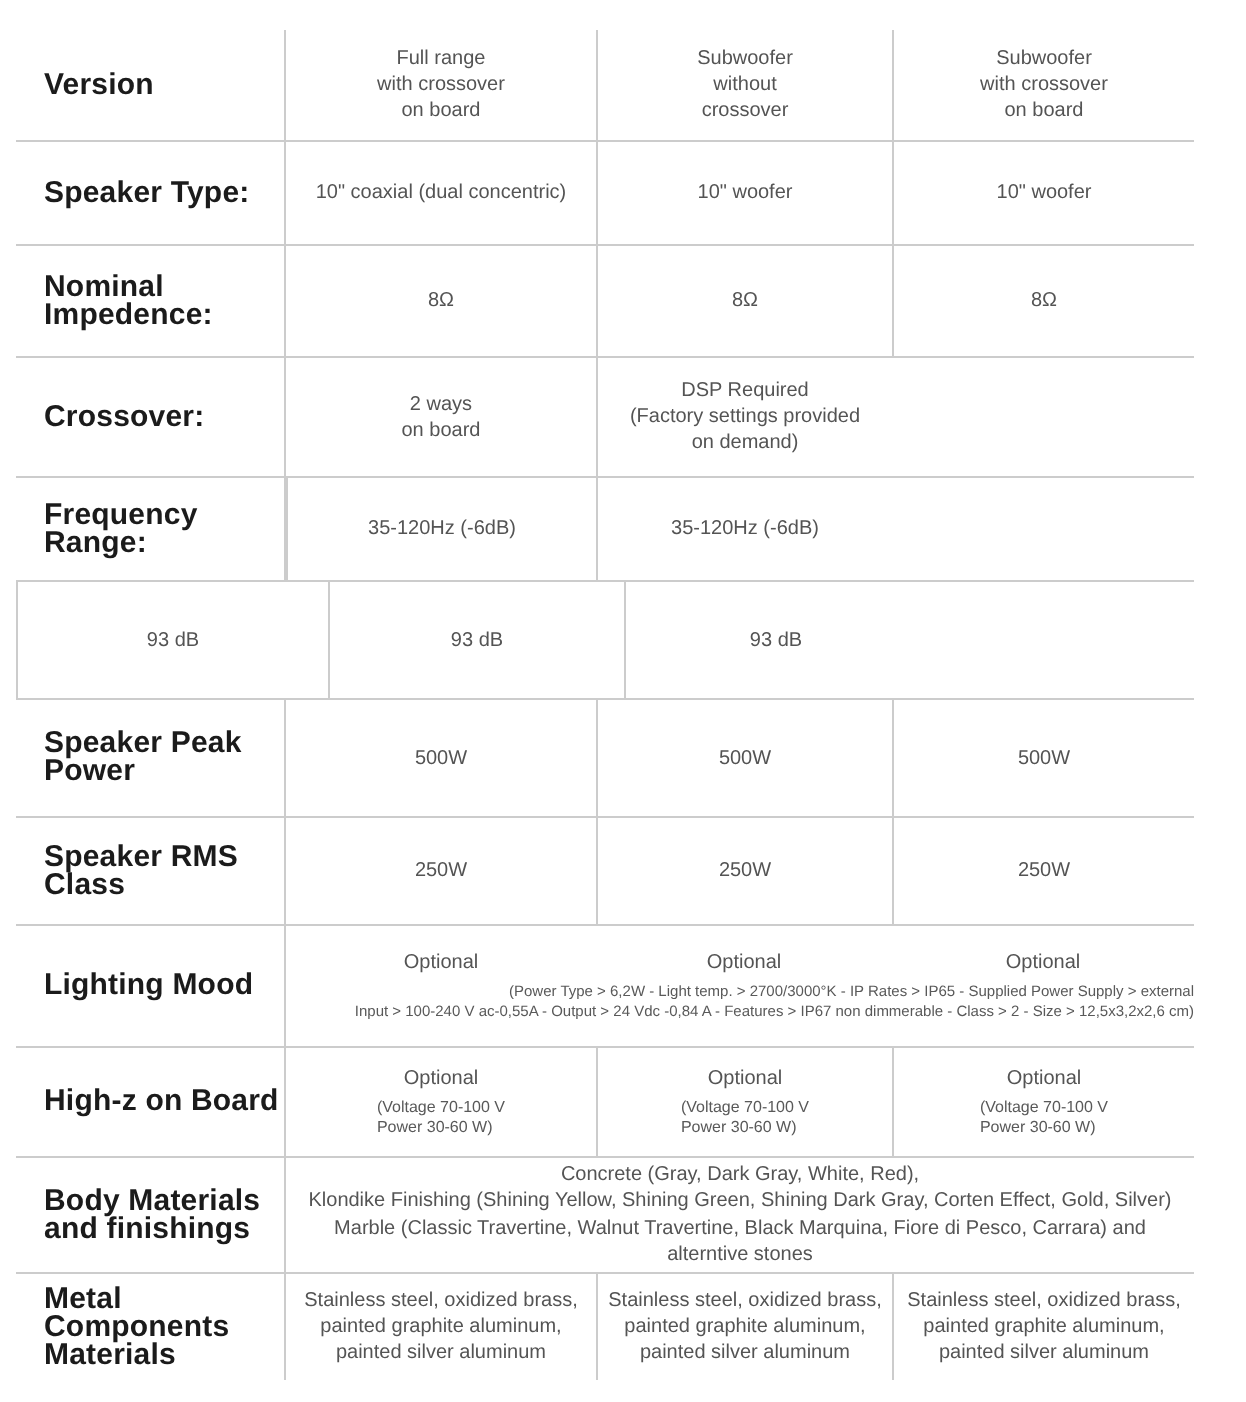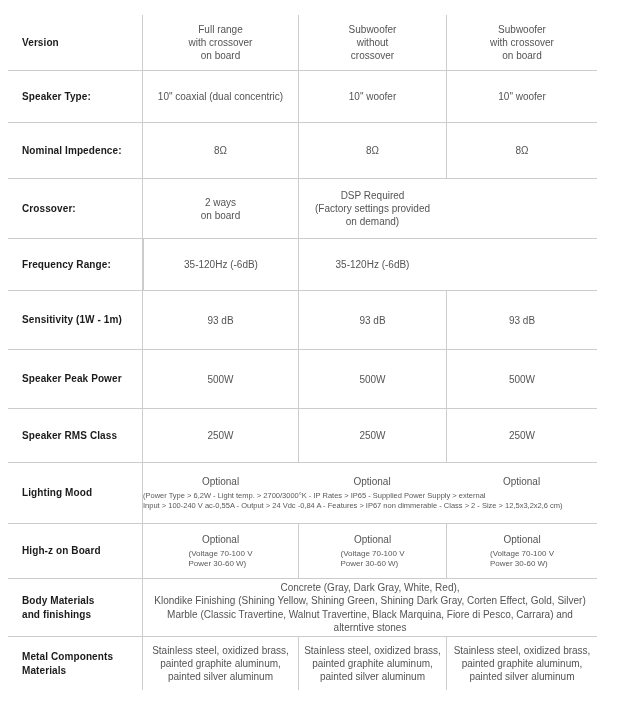--- a/index.html
+++ b/index.html
@@ -1,32 +1,32 @@
 <!DOCTYPE html>
 <html><head>
 <meta charset="utf-8">
 <style>
   html,body{margin:0;padding:0;background:#ffffff;}
   body{font-family:"Liberation Sans","DejaVu Sans",sans-serif;width:623px;height:701px;overflow:hidden;}
   .spec-table{margin:15px 0 0 8px;width:589px;}
   .row{display:flex;border-top:1px solid #cccccc;box-sizing:border-box;}
   .row.first{border-top:none;}
   .label-cell{flex:0 0 134px;width:134px;box-sizing:border-box;display:flex;align-items:center;
-    padding-left:14px;font-size:10px;font-weight:700;color:#1b1b1b;line-height:14px;
+    padding-left:14px;font-size:15px;font-weight:700;color:#1b1b1b;line-height:14px;
     letter-spacing:.1px;white-space:pre-line;}
   .data-area{flex:1;border-left:1px solid #cccccc;display:grid;grid-template-columns:155px 148px 151px;box-sizing:border-box;}
   .data-area.stack{display:flex;flex-direction:column;justify-content:center;}
   .data-area.center{display:flex;align-items:center;justify-content:center;}
   .opt-grid{display:grid;grid-template-columns:155px 148px 151px;}
   .cell{display:flex;flex-direction:column;align-items:center;justify-content:center;
     text-align:center;font-size:10px;line-height:13px;color:#545454;white-space:pre-line;box-sizing:border-box;}
   .cell.sep{border-left:1px solid #cccccc;}
   .cell-main{font-size:10px;line-height:13px;color:#545454;white-space:pre-line;}
   .cell-sub{font-size:8px;line-height:10px;margin-top:3px;color:#595959;white-space:pre-line;text-align:left;}
-  .footnote{font-size:7.5px;line-height:10px;margin-top:3px;text-align:left;color:#595959;white-space:pre-line;}
+  .footnote{font-size:7.5px;line-height:10px;margin-top:3px;text-align:right;color:#595959;white-space:pre-line;}
   .span-text{font-size:10px;line-height:13.5px;text-align:center;color:#545454;white-space:pre-line;padding:0 4px;}
 </style>
 </head>
 <body>
 
 <div class="spec-table">
 
   <div class="row first" style="height:55px">
     <div class="label-cell">Version</div>
     <div class="data-area">
@@ -73,21 +73,20 @@
 
   <div class="row" style="height:52px">
     <div class="label-cell">Frequency Range:</div>
     <div class="data-area">
       <div class="cell sep">35-120Hz (-6dB)</div>
       <div class="cell sep">35-120Hz (-6dB)</div>
     </div>
   </div>
 
   <div class="row" style="height:59px">
-    <div class="label-cell">Sensitivity (1W - 1m)</div>
     <div class="data-area">
       <div class="cell">93 dB</div>
       <div class="cell sep">93 dB</div>
       <div class="cell sep">93 dB</div>
     </div>
   </div>
 
   <div class="row" style="height:59px">
     <div class="label-cell">Speaker Peak Power</div>
     <div class="data-area">

